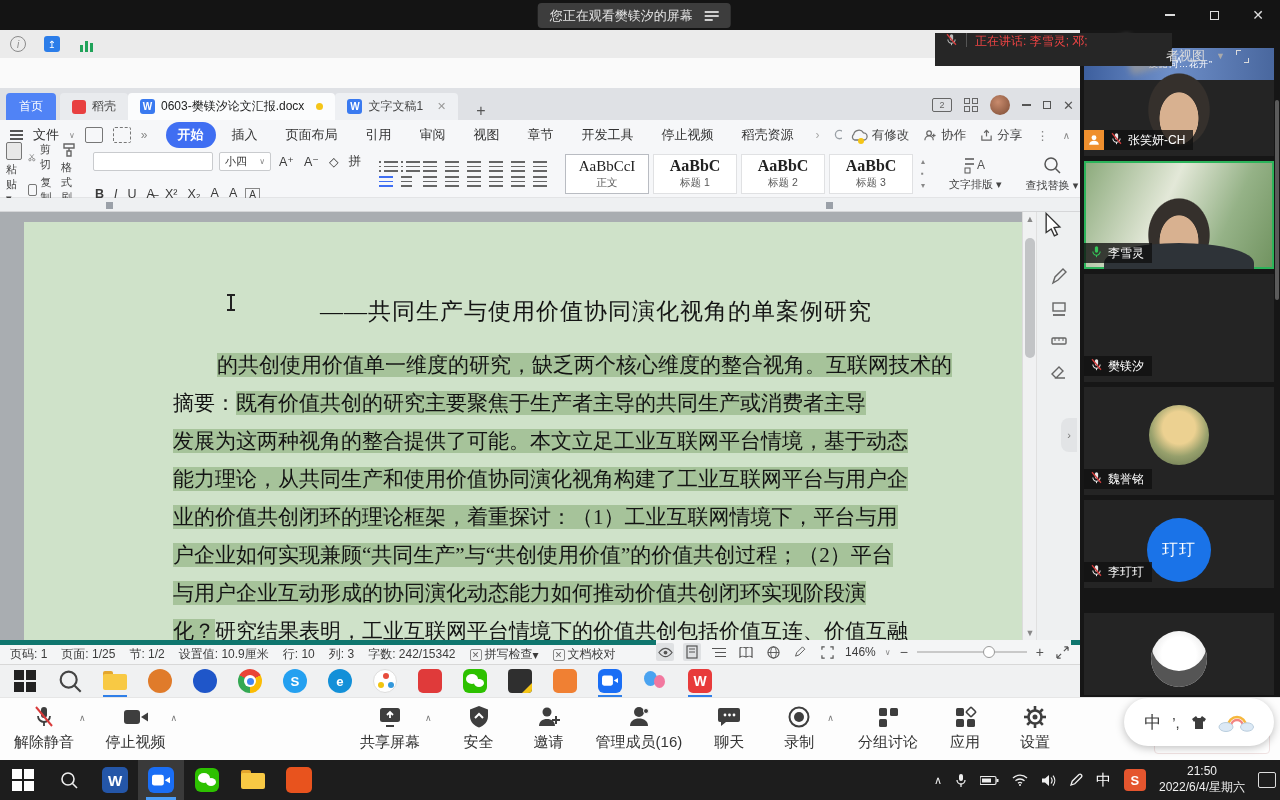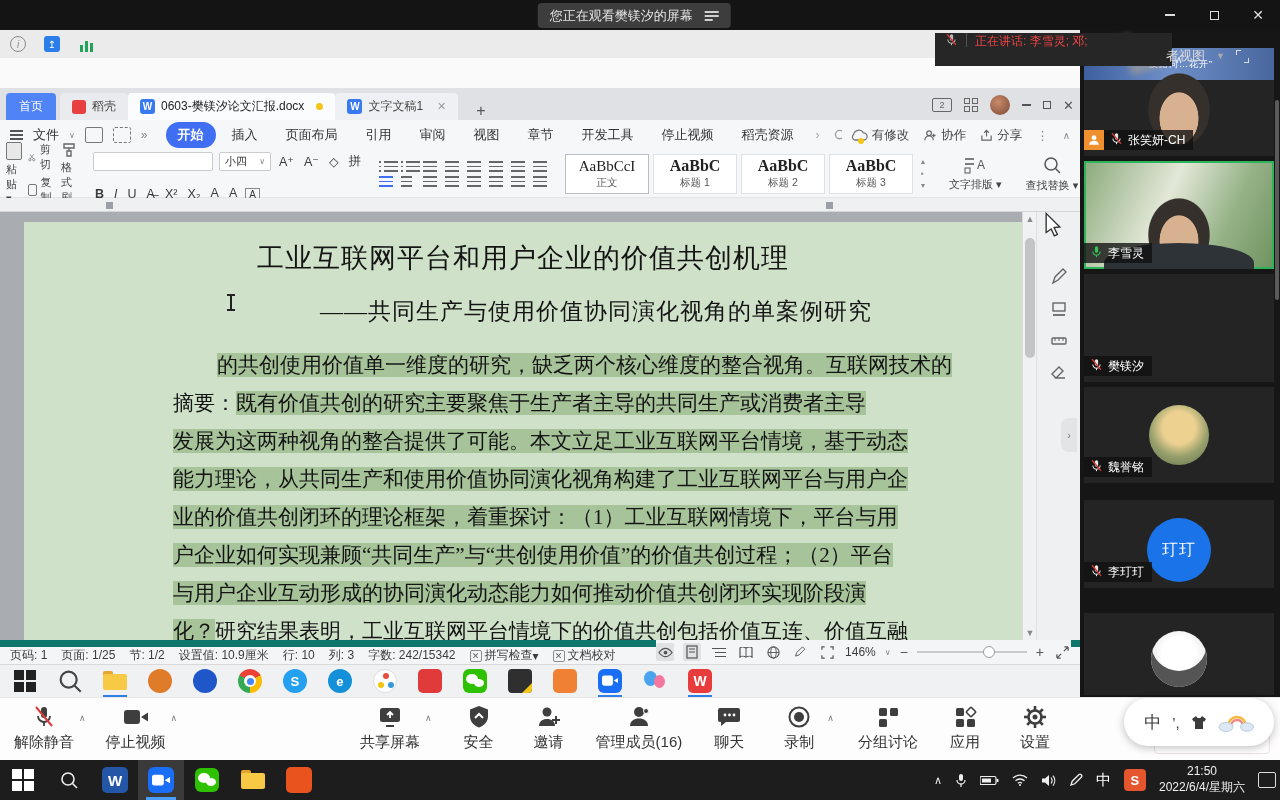--- a/index.html
+++ b/index.html
@@ -127,21 +127,21 @@
 #ibeam::before{top:0}#ibeam::after{bottom:0}
 #doc-scroll{position:absolute;left:1022px;top:182px;width:14px;height:428px;background:#f0f1f2;border-left:1px solid #dcdcdc}
 #doc-scroll .thumb{position:absolute;left:2px;top:26px;width:10px;height:120px;background:#c2c4c6;border-radius:5px}
 #doc-scroll .sarr{position:absolute;left:0;width:14px;text-align:center;color:#888;font-size:9px}
 #toolstrip{position:absolute;left:1036px;top:182px;width:44px;height:428px;background:#eef0f1;border-left:1px solid #e0e0e0}
 .tsi{position:absolute;left:13px;width:18px;height:18px;color:#666}
 #ts-collapse{position:absolute;left:24px;top:206px;width:16px;height:34px;background:#e2e4e6;border-radius:8px 0 0 8px;display:flex;align-items:center;justify-content:center;color:#777;font-size:11px}
 #mouse-cursor{position:absolute;left:1044px;top:212px;z-index:90}
 
 
-#statusbar{position:absolute;left:0;top:610px;width:1080px;height:24px;background:#f4f5f6;border-top:7px solid #0f766e;display:flex;align-items:center;gap:14px;padding-left:10px;font-size:12px;color:#3c3c3c}
+#statusbar{position:absolute;left:0;top:610px;width:1080px;height:24px;background:#f4f5f6;border-top:5px solid #0f766e;display:flex;align-items:center;gap:14px;padding-left:10px;font-size:12px;color:#3c3c3c}
 .cbx{width:12px;height:12px;border:1px solid #8a8a8a;border-radius:2px;font-size:9px;line-height:10px;text-align:center;color:#666;margin-right:3px}
 .stat-item{display:flex;align-items:center;white-space:nowrap}
 #status-right{position:absolute;right:9px;top:610px;height:24px;display:flex;align-items:center;gap:9px;background:#f4f5f6}
 .vic{width:18px;height:18px;display:flex;align-items:center;justify-content:center;border-radius:2px}
 .vic.pressed{background:#dfe1e3}
 #zoom-track{width:110px;height:2px;background:#c9c9c9;position:relative}
 #zoom-thumb{position:absolute;left:60%;top:-5px;width:12px;height:12px;border-radius:50%;background:#fff;border:1px solid #9a9a9a}
 .zpm{font-size:14px;color:#555}
 #zoom-label{font-size:12px;color:#3c3c3c}
 
@@ -483,21 +483,20 @@
     </div>
   </div>
 
   <div id="ruler">
     <span class="mk" style="left:106px"></span>
     <span class="mk" style="left:826px"></span>
   </div>
 
   <div id="docarea">
     <div id="docpage">
-      <div id="doc-title">工业互联网平台和用户企业的价值共创机理</div>
       <div id="doc-subtitle">——共同生产与使用价值协同演化视角的单案例研究</div>
       <div id="abs-lines">
           <div class="dline"><span class="lpre"></span><span class="lhl">的共创使用价值单一维度的研究，缺乏两个核心维度的整合视角。互联网技术的</span><span class="lpost"></span></div>
           <div class="dline"><span class="lpre">摘要：</span><span class="lhl">既有价值共创的研究主要聚焦于生产者主导的共同生产或消费者主导</span><span class="lpost"></span></div>
           <div class="dline"><span class="lpre"></span><span class="lhl">发展为这两种视角的整合提供了可能。本文立足工业互联网平台情境，基于动态</span><span class="lpost"></span></div>
           <div class="dline"><span class="lpre"></span><span class="lhl">能力理论，从共同生产和使用价值协同演化视角构建了工业互联网平台与用户企</span><span class="lpost"></span></div>
           <div class="dline"><span class="lpre"></span><span class="lhl">业的价值共创闭环的理论框架，着重探讨：（1）工业互联网情境下，平台与用</span><span class="lpost"></span></div>
           <div class="dline"><span class="lpre"></span><span class="lhl">户企业如何实现兼顾“共同生产”与“共创使用价值”的价值共创过程；（2）平台</span><span class="lpost"></span></div>
           <div class="dline"><span class="lpre"></span><span class="lhl">与用户企业互动形成的协同演化动态能力如何推动价值共创闭环实现阶段演</span><span class="lpost"></span></div>
           <div class="dline"><span class="lpre"></span><span class="lhl">化？</span><span class="lpost">研究结果表明，工业互联网平台情境下的价值共创包括价值互连、价值互融</span></div>
@@ -745,21 +744,21 @@
             <span><svg width="13" height="13" viewBox="0 0 16 16">
                 <rect x="6" y="1.5" width="4" height="8" rx="2" fill="#e8e8e8"></rect>
                 <path d="M3.5 8a4.5 4.5 0 0 0 9 0" fill="none" stroke="#e8e8e8" stroke-width="1.3"></path>
                 <line x1="8" y1="12.5" x2="8" y2="15" stroke="#e8e8e8" stroke-width="1.3"></line>
                 <line x1="2.5" y1="1.5" x2="13.5" y2="14.5" stroke="#d23c3c" stroke-width="1.6"></line>
               </svg></span>
             <span>樊镁汐</span>
           </span>
         </div>
       </div>
-      <div class="tile" style="top: 357px; height: 96px;">
+      <div class="tile" style="top: 357px; height: 108px;">
         <div class="circ photo"></div>
         <div class="plabel">
           <span class="nchip">
             <span><svg width="13" height="13" viewBox="0 0 16 16">
                 <rect x="6" y="1.5" width="4" height="8" rx="2" fill="#e8e8e8"></rect>
                 <path d="M3.5 8a4.5 4.5 0 0 0 9 0" fill="none" stroke="#e8e8e8" stroke-width="1.3"></path>
                 <line x1="8" y1="12.5" x2="8" y2="15" stroke="#e8e8e8" stroke-width="1.3"></line>
                 <line x1="2.5" y1="1.5" x2="13.5" y2="14.5" stroke="#d23c3c" stroke-width="1.6"></line>
               </svg></span>
             <span>魏誉铭</span>

